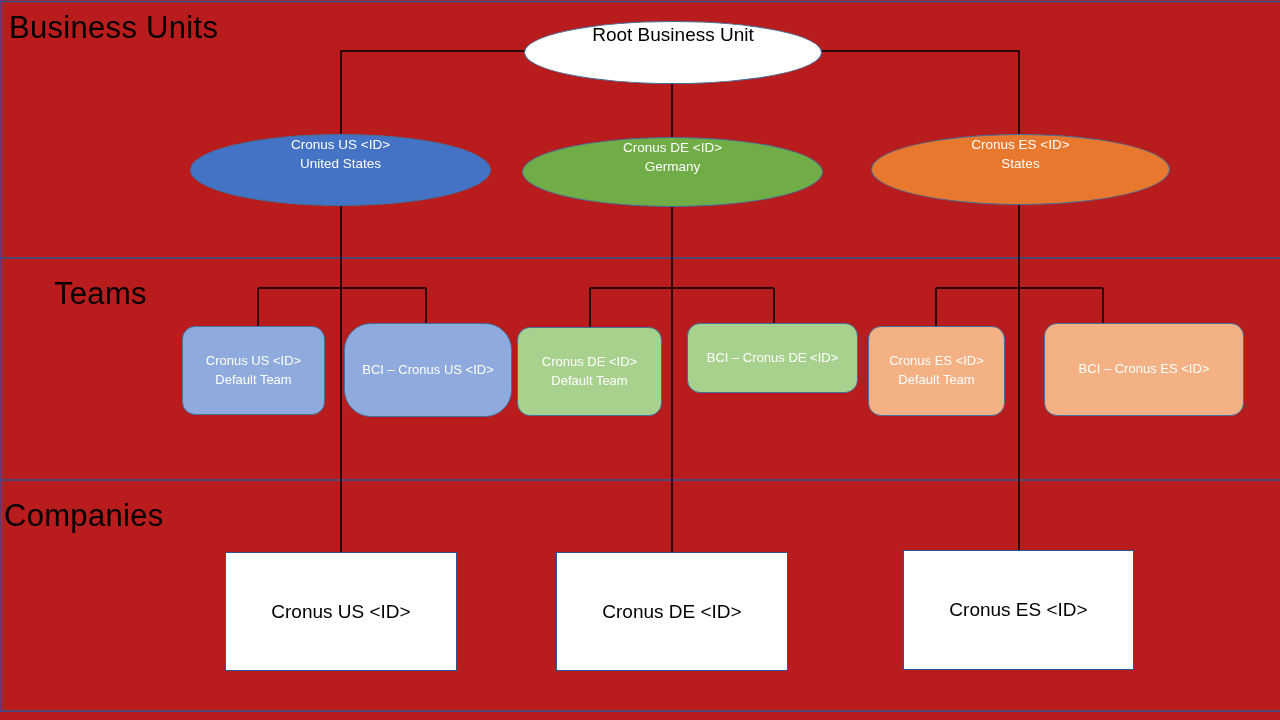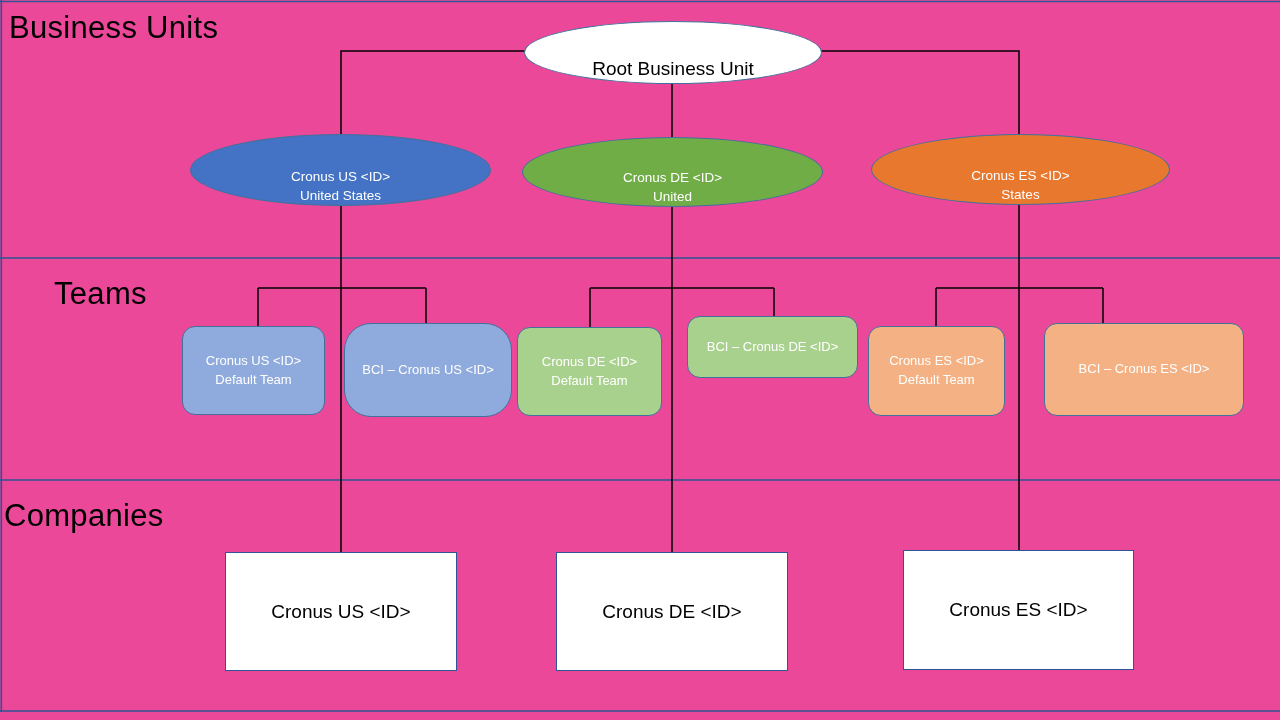--- a/index.html
+++ b/index.html
@@ -5,21 +5,21 @@
   * { box-sizing: border-box; margin:0; padding:0; }
   html, body {
     width:1280px; height:720px;
     background:#ffffff;
     font-family: "Liberation Sans", sans-serif;
     overflow:hidden;
   }
   #stage {
     position:relative;
     width:1280px; height:720px;
-    background:#ec4899;
+    background:#b91c1c;
     padding-left:28px;
   }
 
   
   #wires { position:absolute; left:0; top:0; width:1280px; height:720px; }
 
   
   .band-label {
     position:absolute;
     font-size:31px;
@@ -28,21 +28,21 @@
     white-space:nowrap;
     line-height:1;
   }
 
   
   .ellipse {
     position:absolute;
     display:flex;
     flex-direction:column;
     align-items:center;
-    justify-content:flex-end;
+    justify-content:flex-start;
     border-radius:50%;
     text-align:center;
     color:#ffffff;
     font-size:13.5px;
     line-height:1.42;
     border:1px solid #41719C;
   }
   .ellipse.root {
     background:#ffffff;
     color:#000000;
@@ -130,21 +130,21 @@
     <span class="nowrap">Root Business Unit</span>
   </div>
 
   <div class="ellipse" style="left:190px; top:134px; width:301px; height:72px; background:#4472C4;">
     <span class="nowrap">Cronus US &lt;ID&gt;</span>
     <span class="nowrap">United States</span>
   </div>
 
   <div class="ellipse" style="left:522px; top:137px; width:301px; height:70px; background:#70AD47;">
     <span class="nowrap">Cronus DE &lt;ID&gt;</span>
-    <span class="nowrap">United</span>
+    <span class="nowrap">Germany</span>
   </div>
 
   <div class="ellipse" style="left:871px; top:134px; width:299px; height:71px; background:#E8782D;">
     <span class="nowrap">Cronus ES &lt;ID&gt;</span>
     <span class="nowrap">States</span>
   </div>
 
   <div class="team" style="left:182px; top:326px; width:143px; height:89px; background:#8FAADC;">
     <span class="nowrap">Cronus US &lt;ID&gt;</span>
     <span class="nowrap">Default Team</span>
@@ -152,21 +152,21 @@
 
   <div class="team" style="left:344px; top:323px; width:168px; height:94px; background:#8FAADC;border-radius:27px;">
     <span class="nowrap">BCI – Cronus US &lt;ID&gt;</span>
   </div>
 
   <div class="team" style="left:517px; top:327px; width:145px; height:89px; background:#A9D18E;">
     <span class="nowrap">Cronus DE &lt;ID&gt;</span>
     <span class="nowrap">Default Team</span>
   </div>
 
-  <div class="team" style="left:687px; top:316px; width:171px; height:62px; background:#A9D18E;">
+  <div class="team" style="left:687px; top:323px; width:171px; height:70px; background:#A9D18E;">
     <span class="nowrap">BCI – Cronus DE &lt;ID&gt;</span>
   </div>
 
   <div class="team" style="left:868px; top:326px; width:137px; height:90px; background:#F4B183;">
     <span class="nowrap">Cronus ES &lt;ID&gt;</span>
     <span class="nowrap">Default Team</span>
   </div>
 
   <div class="team" style="left:1044px; top:323px; width:200px; height:93px; background:#F4B183;">
     <span class="nowrap">BCI – Cronus ES &lt;ID&gt;</span>

